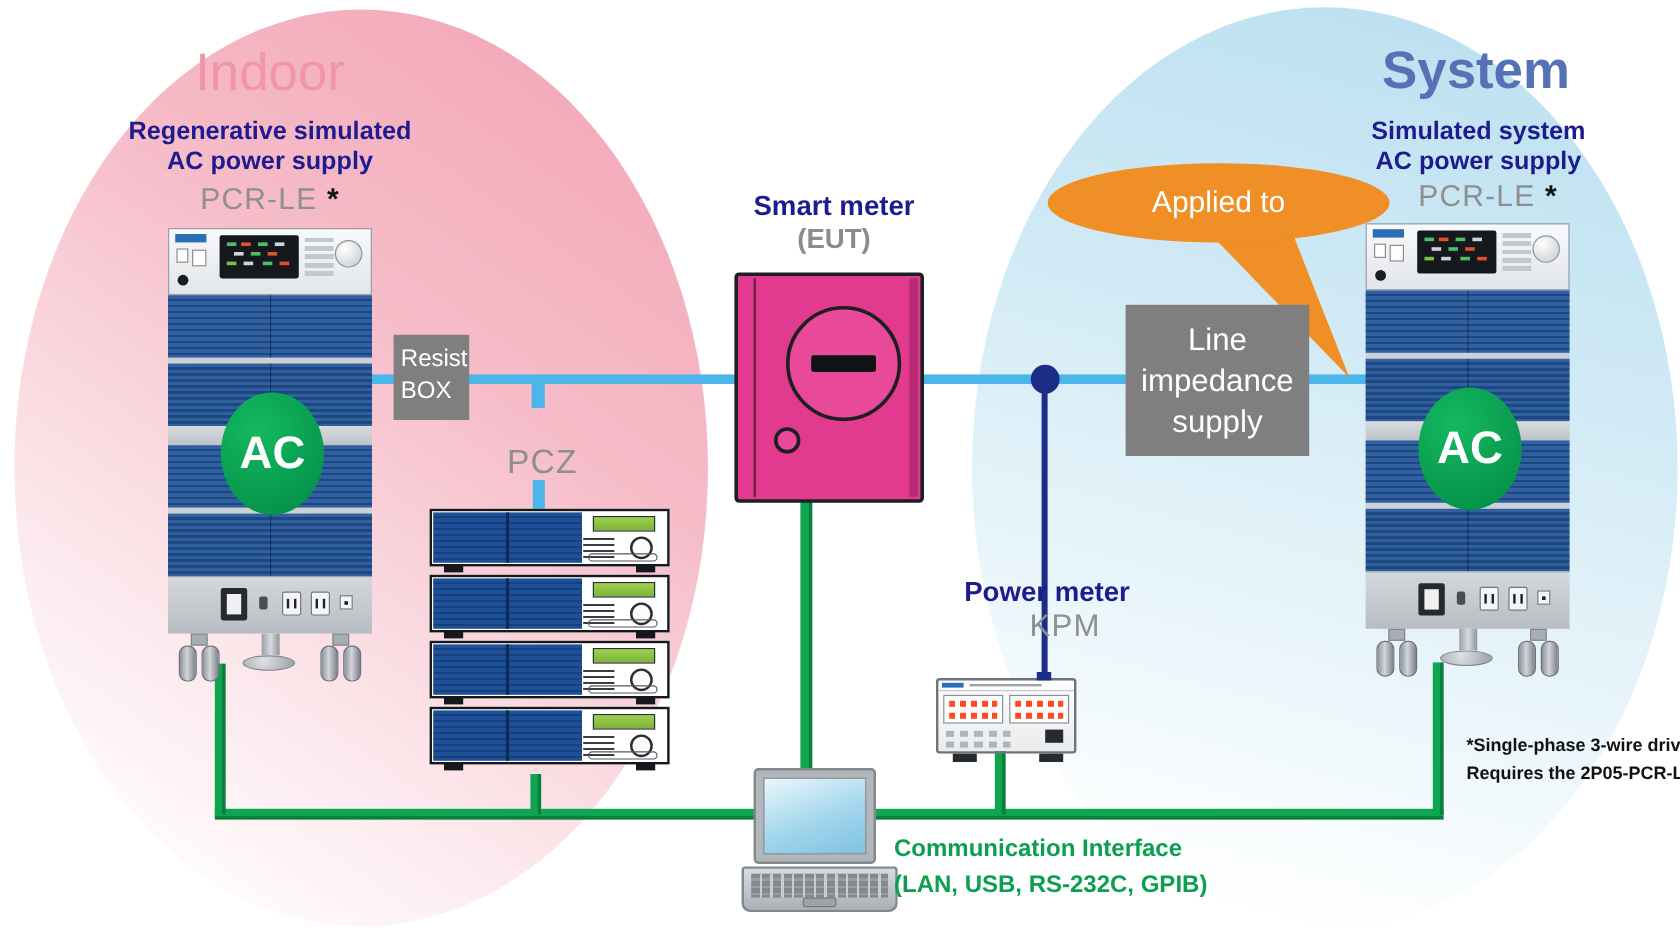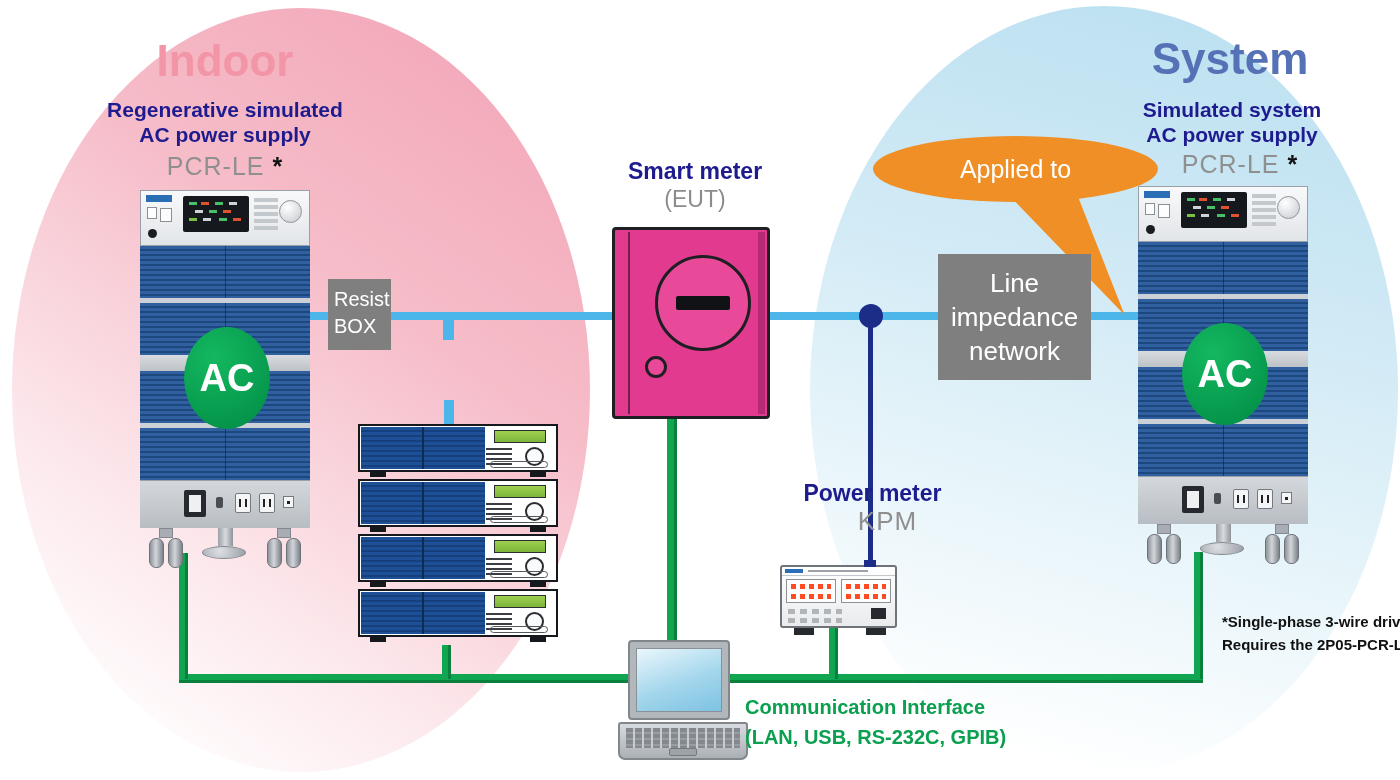--- a/index.html
+++ b/index.html
@@ -41,31 +41,31 @@
 
   
   .callout-tail{left:995px;top:192px;width:135px;height:128px;background:#ef8f25;
     clip-path:polygon(8% 0%,62% 5%,96% 96%);z-index:3;}
   .callout-bubble{left:873px;top:136px;width:285px;height:66px;border-radius:50%;background:#ef8f25;
     color:#fff;display:flex;flex-direction:column;align-items:center;justify-content:center;
     font-size:25px;line-height:28px;z-index:4;}
 
   
   .txt{z-index:6;text-align:center;}
-  .t-indoor{left:75px;top:36px;width:300px;font-size:44px;font-weight:bold;color:#f295a7;}
+  .t-indoor{left:75px;top:36px;width:300px;font-size:44px;font-weight:normal;color:#f295a7;}
   .t-system{left:1080px;top:34px;width:300px;font-size:44px;font-weight:bold;color:#5472b5;}
   .sub-navy{font-size:21px;line-height:25px;font-weight:bold;color:#1e1b8f;}
   .t-indoor-sub{left:70px;top:97px;width:310px;}
   .t-system-sub{left:1077px;top:97px;width:310px;}
   .model-gray{font-size:25px;color:#8f8f8f;letter-spacing:1px;}
   .model-gray .ast{color:#111;font-weight:bold;}
   .t-indoor-model{left:70px;top:152px;width:310px;}
   .t-system-model{left:1085px;top:150px;width:310px;}
   .t-sm-label{left:595px;top:158px;width:200px;font-size:23px;font-weight:bold;color:#1e1b8f;}
-  .t-sm-sub{left:595px;top:186px;width:200px;font-size:23px;font-weight:normal;color:#8c8c8c;}
+  .t-sm-sub{left:595px;top:186px;width:200px;font-size:23px;font-weight:bold;color:#8c8c8c;}
   .t-simload{left:377px;top:343px;width:200px;font-size:24px;font-weight:bold;color:#1e1b8f;}
   .t-pcz{left:377px;top:369px;width:150px;font-size:28px;color:#8f8f8f;letter-spacing:1px;}
   .t-pm-label{left:785px;top:480px;width:175px;font-size:23px;font-weight:bold;color:#1e1b8f;}
   .t-pm-model{left:800px;top:506px;width:175px;font-size:26px;color:#8f8f8f;letter-spacing:1px;}
   .t-comm{left:745px;top:692px;text-align:left;color:#0aa04f;font-size:20px;font-weight:bold;line-height:30px;}
   .t-footnote{left:1222px;top:610px;width:200px;text-align:left;font-size:15px;line-height:23px;
     color:#111;font-weight:600;}
 
   
   .rack{width:170px;z-index:5;}
@@ -204,21 +204,21 @@
     <span>Applied to</span>
   </div>
 
   <div class="abs graybox resist-box">
     <div>Resist</div>
     <div>BOX</div>
   </div>
   <div class="abs graybox impedance-box">
     <span>Line</span>
     <span>impedance</span>
-    <span>network</span>
+    <span>supply</span>
   </div>
 
   <div class="abs rack rack-left">
     <div class="rack-top">
       <div class="rack-logo"></div>
       <div class="rack-lbtn"></div>
       <div class="rack-ldot"></div>
       <div class="rack-display"></div>
       <div class="rack-btngrid"></div>
       <div class="rack-knob"></div>
@@ -377,20 +377,21 @@
     <span style="display:block">AC power supply</span>
   </div>
   <div class="abs txt t-system-model model-gray">
     <span>PCR-LE</span>
     <span class="ast">*</span>
   </div>
 
   <div class="abs txt t-sm-label">Smart meter</div>
   <div class="abs txt t-sm-sub">(EUT)</div>
 
+  <div class="abs txt t-pcz">PCZ</div>
 
   <div class="abs txt t-pm-label">Power meter</div>
   <div class="abs txt t-pm-model">KPM</div>
 
   <div class="abs t-comm" style="z-index:6">
     <div>Communication Interface</div>
     <div>(LAN, USB, RS-232C, GPIB)</div>
   </div>
 
   <div class="abs t-footnote" style="z-index:6">

